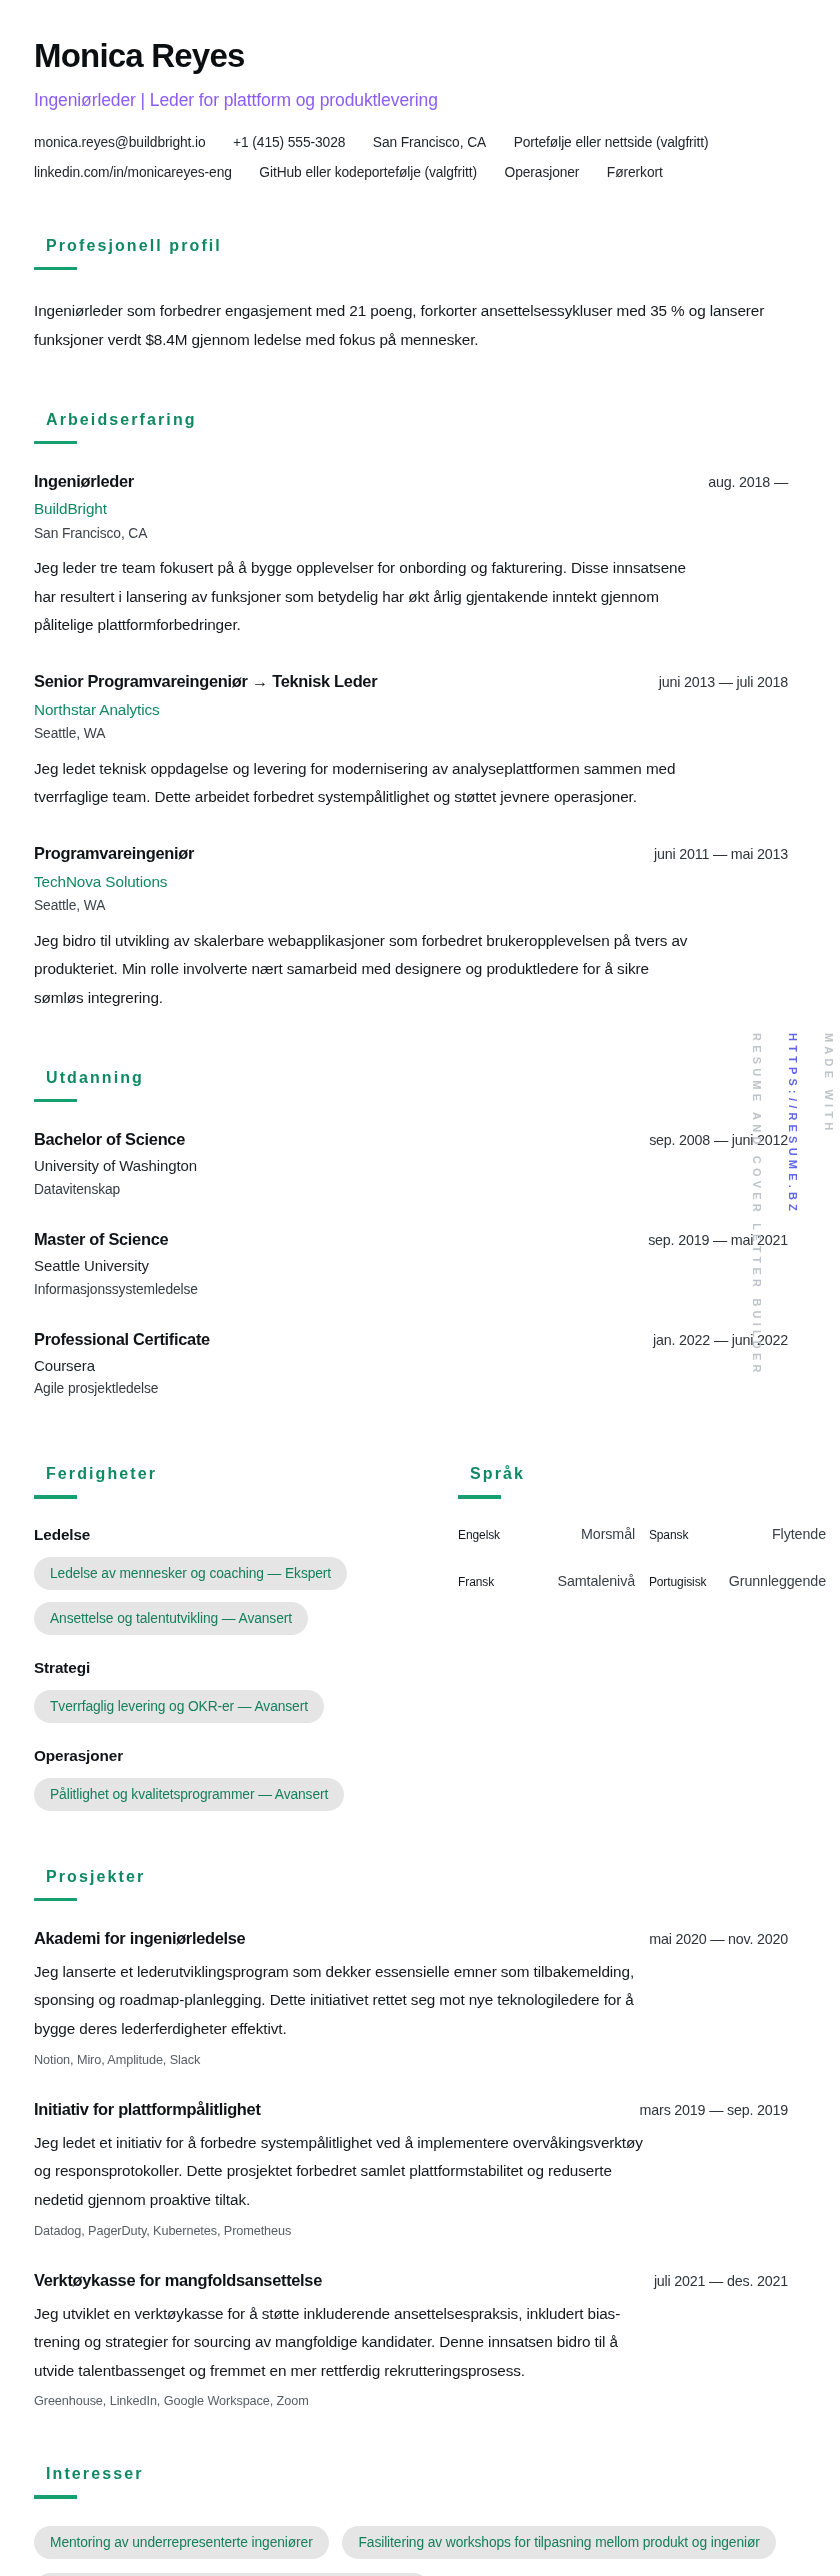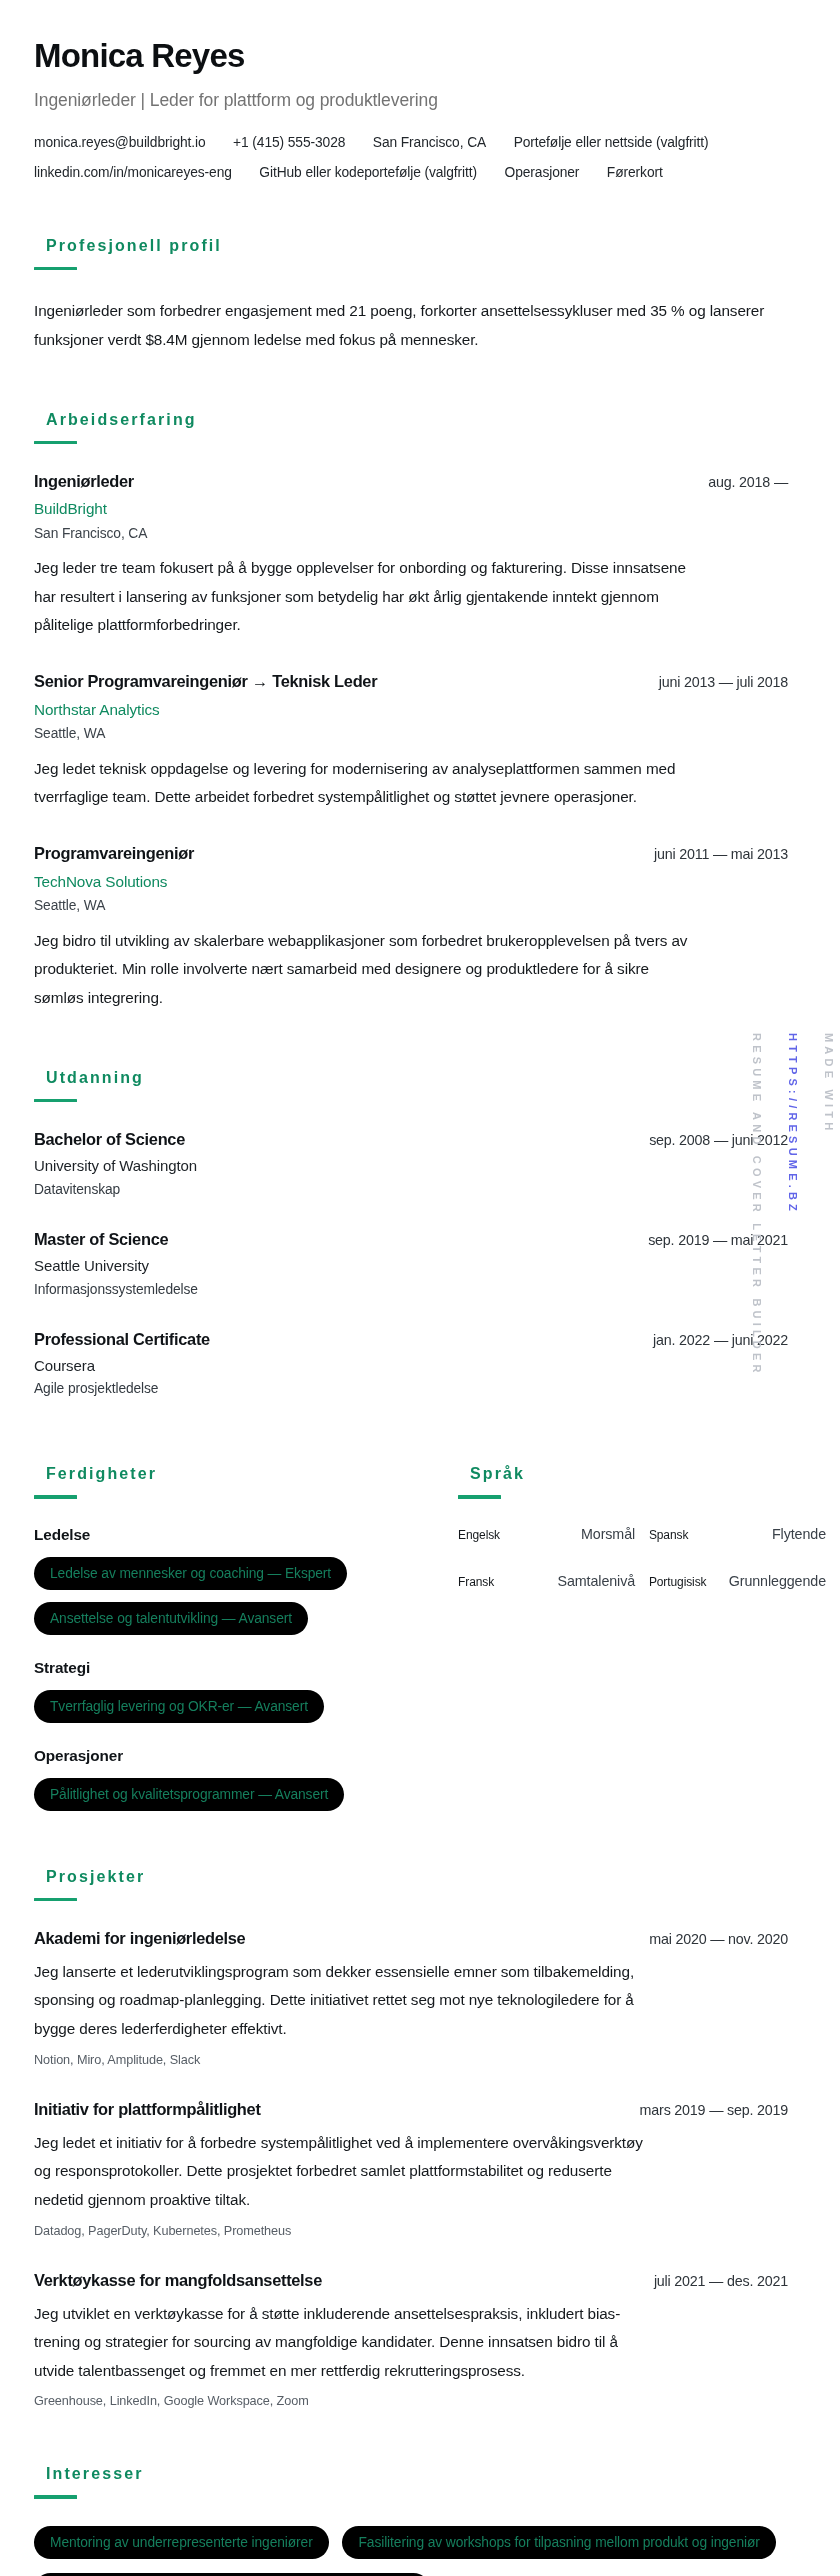--- a/index.html
+++ b/index.html
@@ -2,21 +2,21 @@
 <html lang="no" style="font-size:8.5px"><head>
 <meta charset="utf-8">
 <style>
   html,body{margin:0;padding:0;background:#ffffff;}
   body{font-family:"Liberation Sans","DejaVu Sans",sans-serif;color:#15191d;}
   .page{position:relative;width:840px;height:2576px;box-sizing:border-box;
         padding:39px 52px 32px 34px;overflow:hidden;letter-spacing:-0.1px;}
 
   
   .name{font-size:33px;font-weight:700;letter-spacing:-0.8px;color:#0c0f12;margin:0;line-height:1.05;}
-  .subtitle{font-size:17.5px;color:#737373;margin-top:16px;}
+  .subtitle{font-size:17.5px;color:#8b5cf6;margin-top:16px;}
   .contact-row{display:flex;gap:27.5px;margin-top:24px;font-size:13.8px;color:#22272c;flex-wrap:nowrap;}
   .contact-row.second{margin-top:15px;}
   .contact-item{white-space:nowrap;}
 
   
   .section{margin-top:57px;}
   .sec-title{font-size:16px;font-weight:700;color:#0f8a60;letter-spacing:2.1px;margin:12px;}
   .sec-bar{width:43px;height:3.2px;background:#16a06f;margin-top:9.5px;border-radius:0.5px;}
   .sec-body{margin-top:27.5px;}
 
@@ -34,21 +34,21 @@
   .entry-desc{font-size:15.3px;line-height:1.85;color:#15191d;max-width:656px;margin-top:13.8px;}
   .entry-school{font-size:15px;color:#1c2126;margin-top:8.5px;}
   .entry-field{font-size:13.8px;color:#343b42;margin-top:7.4px;}
   .entry-tools{font-size:12.7px;color:#575e66;margin-top:9.5px;letter-spacing:-0.1px;}
   .proj-desc{max-width:619px;margin-top:10.6px;}
 
   
   .two-col{display:grid;grid-template-columns:370px 368px;column-gap:54px;align-items:start;}
   .group-label{font-size:15.3px;font-weight:700;color:#101418;margin-top:24px;}
   .group-label.first{margin-top:0;}
-  .pill{display:inline-block;background:#000000;color:#157f5d;font-size:13.8px;
+  .pill{display:inline-block;background:#e5e5e5;color:#157f5d;font-size:13.8px;
         padding:9px 16px;border-radius:529px;margin-top:12.7px;letter-spacing:-0.1px;}
   .pill-row{display:block;}
   .lang-grid{display:grid;grid-template-columns:1fr 1fr;column-gap:13.8px;row-gap:31px;margin-top:1.1px;}
   .lang-cell{display:flex;justify-content:space-between;align-items:baseline;}
   .lang-name{font-size:12px;color:#14181c;}
   .lang-level{font-size:14.3px;color:#3a4149;}
 
   
   .pill-wrap{display:flex;flex-wrap:wrap;gap:13.8px;max-width:773px;}
   .pill-wrap .pill{margin-top:0;}

